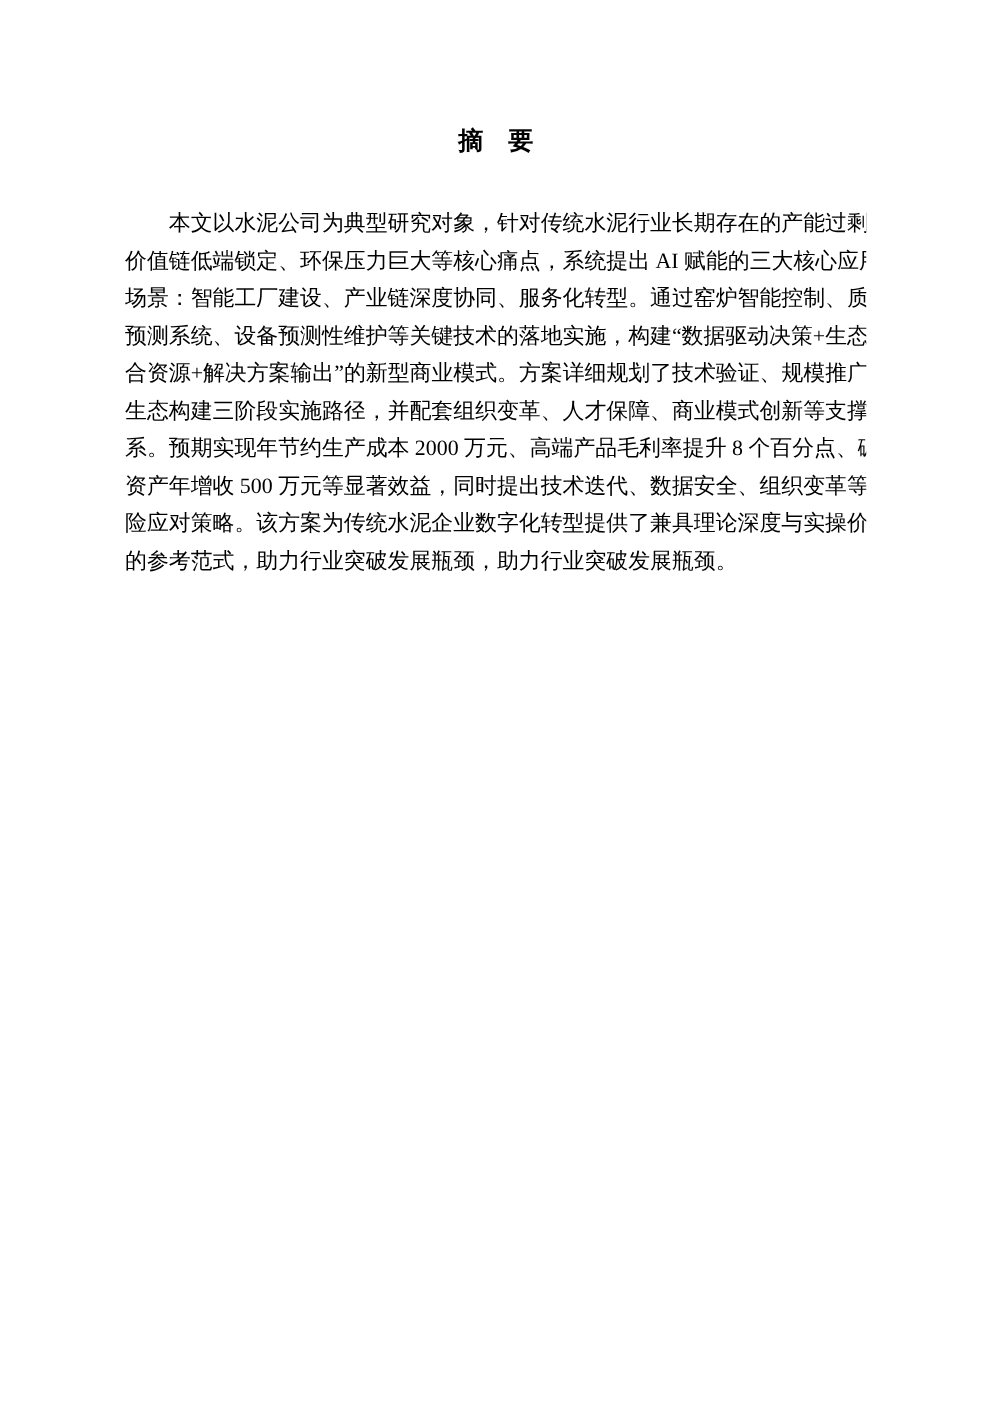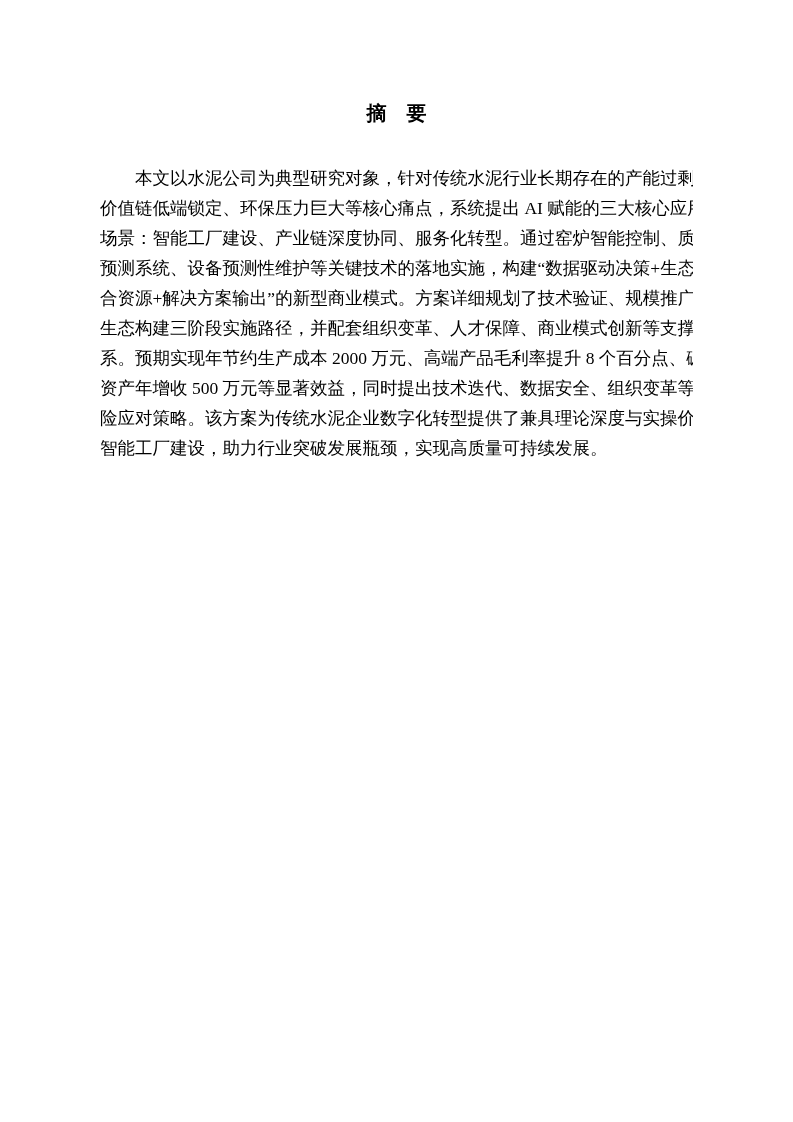--- a/index.html
+++ b/index.html
@@ -64,16 +64,16 @@
   <div class="abstract">
     <div class="abstract-line first">本文以水泥公司为典型研究对象，针对传统水泥行业长期存在的产能过剩、</div>
     <div class="abstract-line">价值链低端锁定、环保压力巨大等核心痛点，系统提出 AI 赋能的三大核心应用</div>
     <div class="abstract-line">场景：智能工厂建设、产业链深度协同、服务化转型。通过窑炉智能控制、质量</div>
     <div class="abstract-line">预测系统、设备预测性维护等关键技术的落地实施，构建“数据驱动决策+生态整</div>
     <div class="abstract-line">合资源+解决方案输出”的新型商业模式。方案详细规划了技术验证、规模推广、</div>
     <div class="abstract-line">生态构建三阶段实施路径，并配套组织变革、人才保障、商业模式创新等支撑体</div>
     <div class="abstract-line">系。预期实现年节约生产成本 2000 万元、高端产品毛利率提升 8 个百分点、碳</div>
     <div class="abstract-line">资产年增收 500 万元等显著效益，同时提出技术迭代、数据安全、组织变革等风</div>
     <div class="abstract-line">险应对策略。该方案为传统水泥企业数字化转型提供了兼具理论深度与实操价值</div>
-    <div class="abstract-line last">智能工厂建设，助力行业突破发展瓶颈，实现高质量可持续发展。</div>
+    <div class="abstract-line last">的参考范式，助力行业突破发展瓶颈，助力行业突破发展瓶颈。</div>
   </div>
 
 </div>
 
 </body></html>

